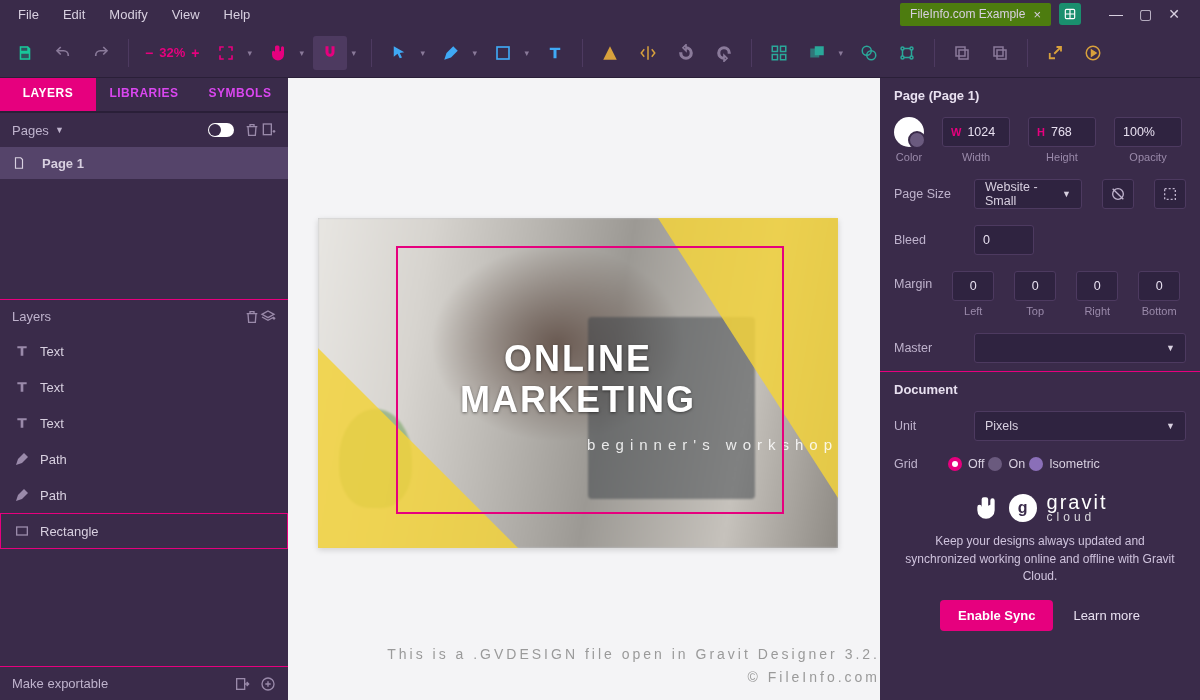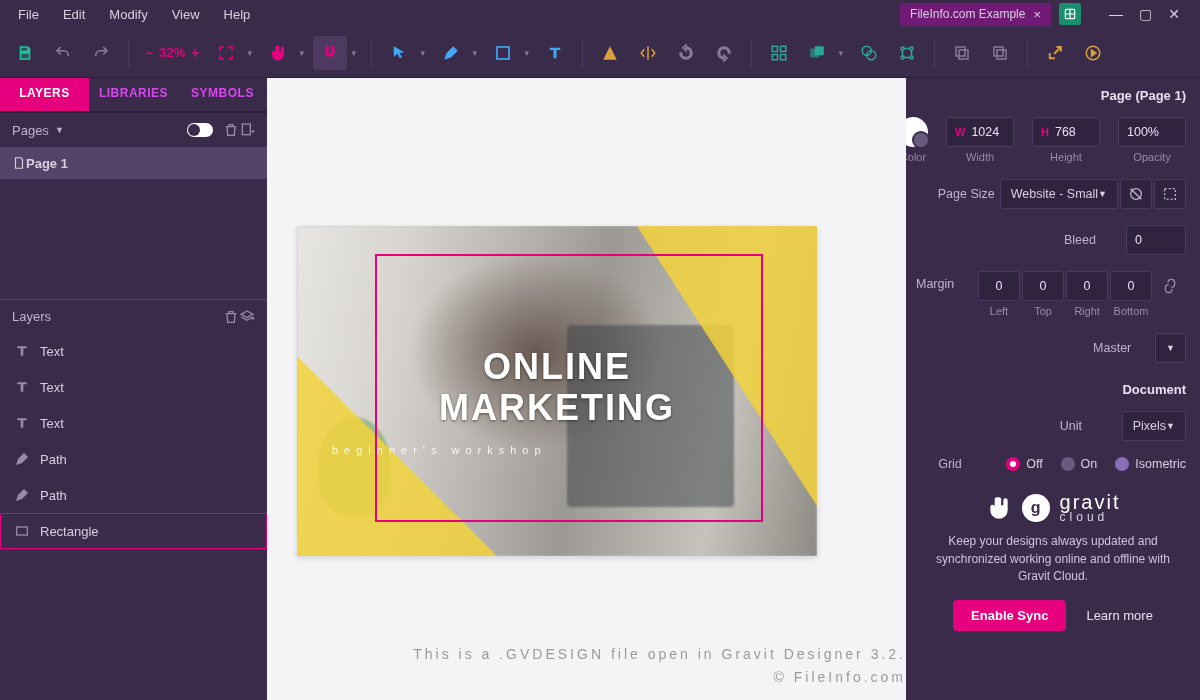--- a/index.html
+++ b/index.html
@@ -2,21 +2,21 @@
 <html><head>
 <meta charset="utf-8">
 <style>
   * { box-sizing: border-box; margin: 0; padding: 0; font-family: "Segoe UI", Arial, sans-serif; }
   body { width: 1200px; height: 700px; background: #3a2b4a; color: #d8d0e0; overflow: hidden; font-size: 13px; user-select: none; }
 
   
   .menubar { height: 28px; background: #3a2b4a; display: flex; align-items: center; padding: 0 6px; }
   .menubar .menu-item { padding: 4px 12px; font-size: 13px; color: #d8d0e0; cursor: pointer; }
   .menubar .spacer { flex: 1; }
-  .doc-tab { background: #701a75; padding: 4px 10px; font-size: 12px; border-radius: 2px; display: flex; align-items: center; gap: 8px; }
+  .doc-tab { background: #4d7c0f; padding: 4px 10px; font-size: 12px; border-radius: 2px; display: flex; align-items: center; gap: 8px; }
   .doc-tab .x { font-size: 13px; cursor: pointer; }
   .winbtns { display: flex; gap: 16px; margin: 0 14px 0 20px; color: #d8d0e0; }
   .winbtns span { cursor: pointer; font-size: 14px; }
   .brand-badge { width: 22px; height: 22px; background: #1a8f6e; border-radius: 3px; display: flex; align-items: center; justify-content: center; margin: 0 8px; }
   .brand-badge svg { width: 14px; height: 14px; }
 
   
   .toolbar { height: 50px; background: #3a2b4a; display: flex; align-items: center; padding: 0 8px; gap: 4px; border-bottom: 1px solid #2a1f38; }
   .tbtn { width: 34px; height: 34px; display: flex; align-items: center; justify-content: center; border-radius: 3px; cursor: pointer; color: #8a7a9a; }
   .tbtn.accent { color: #18c79a; }
@@ -26,82 +26,82 @@
   .tbtn.teal { color: #2aa89a; }
   .tbtn.active { background: #4d3a60; }
   .tbtn svg { width: 18px; height: 18px; }
   .tdd { width: 10px; color: #8a7a9a; font-size: 9px; cursor: pointer; }
   .tsep { width: 1px; height: 28px; background: #4d3a60; margin: 0 6px; }
   .zoom { display: flex; align-items: center; color: #e6007e; font-weight: 600; gap: 6px; margin: 0 6px; font-size: 13px; }
   .zoom .pm { cursor: pointer; font-size: 14px; }
 
   
   .main { display: flex; height: calc(700px - 28px - 50px); }
-  .left { width: 267px; background: #3a2b4a; display: flex; flex-direction: column; }
+  .left { width: 288px; background: #3a2b4a; display: flex; flex-direction: column; }
   .center { flex: 1; background: #f4f4f6; position: relative; overflow: hidden; }
-  .right { width: 294px; background: #3a2b4a; display: flex; flex-direction: column; overflow: hidden; align-items: flex-end; }
+  .right { width: 320px; background: #3a2b4a; display: flex; flex-direction: column; overflow: hidden; }
 
   
   .ltabs { display: flex; border-bottom: 2px solid #2a1f38; }
   .ltab { flex: 1; text-align: center; padding: 8px 0; font-size: 12px; font-weight: 600; letter-spacing: 0.5px; cursor: pointer; color: #d946ef; }
   .ltab.active { color: #fff; border-bottom: 3px solid #e6007e; background: #e6007e; }
   .lsection-hdr { height: 34px; display: flex; align-items: center; padding: 0 12px; font-size: 13px; color: #bfb3cd; border-top: 1px solid #e6007e; }
   .lsection-hdr.noborder { border-top: none; }
   .lsection-hdr .grow { flex: 1; display:flex; align-items:center; gap:6px; }
   .lsection-hdr .ico { width: 16px; height: 16px; color: #9a8aaa; cursor: pointer; }
   .mini-toggle { width: 26px; height: 14px; background: #fff; border-radius: 7px; position: relative; margin-right: 10px; }
   .mini-toggle::after { content: ""; position: absolute; left: 1px; top: 1px; width: 12px; height: 12px; background: #3a2b4a; border-radius: 50%; }
 
-  .page-row { height: 32px; background: #55446a; display: flex; align-items: center; padding: 2px 12px; gap: 0; font-weight: 600; font-size: 13px; }
+  .page-row { height: 32px; background: #55446a; display: flex; align-items: center; padding: 2px 12px; gap: 16px; font-weight: 600; font-size: 13px; }
   .page-row svg { width: 14px; height: 14px; }
 
   .layer-list { flex: 0 0 auto; }
   .layer-row { height: 36px; display: flex; align-items: center; padding: 0 14px; gap: 10px; cursor: pointer; font-size: 13px; }
   .layer-row.selected { outline: 1px solid #e6007e; outline-offset: -1px; }
   .layer-row svg { width: 16px; height: 16px; color: #9a8aaa; }
   .lspacer { flex: 1; }
   .lfooter { height: 34px; border-top: 1px solid #e6007e; display: flex; align-items: center; padding: 0 12px; font-size: 13px; color: #bfb3cd; gap: 10px; }
   .lfooter .grow { flex: 1; }
   .lfooter svg { width: 16px; height: 16px; color: #9a8aaa; cursor: pointer; }
 
   
-  .artboard { position: absolute; left: 30px; top: 148px; width: 520px; height: 330px; background: #bfc3c8; box-shadow: 0 2px 6px rgba(0,0,0,0.15); overflow: hidden; }
+  .artboard { position: absolute; left: 30px; top: 140px; width: 520px; height: 330px; background: #bfc3c8; box-shadow: 0 2px 6px rgba(0,0,0,0.15); overflow: hidden; }
   .photo { position: absolute; inset: 0; background:
     radial-gradient(ellipse 180px 140px at 46% 38%, #6a5a52 0%, rgba(106,90,82,0) 70%),
     linear-gradient(100deg, #e8e6e2 0%, #d7d4cf 20%, #b9b6b1 38%, #9c9994 55%, #c6c2bc 80%, #8e8a84 100%);
     filter: blur(1px);
   }
   .photo::before { content:""; position:absolute; left:52%; top:30%; width:32%; height:55%; background:#3a3f46; border-radius:4px; opacity:0.5; }
   .photo::after { content:""; position:absolute; left:4%; top:58%; width:14%; height:30%; background:#6fa05a; border-radius:50% 50% 40% 40%; opacity:0.55; }
   .tri-r { position:absolute; right:0; top:0; width:0; height:0; border-left: 180px solid transparent; border-top: 280px solid #f2d23c; opacity: 0.85; }
   .tri-l { position:absolute; left:0; bottom:0; width:0; height:0; border-right: 200px solid transparent; border-bottom: 200px solid #f2d23c; opacity: 0.85; }
   .headline { position:absolute; left:0; right:0; top:120px; text-align:center; color:#fff; font-weight:800; font-size:36px; letter-spacing:2px; line-height:1.15; text-shadow: 0 1px 3px rgba(0,0,0,0.5); }
-  .subline { position:absolute; left:0; right:0; top:218px; text-align:left; color:#fff; font-size:11px; letter-spacing:6px; opacity:0.85;margin-left:35px; }
+  .subline { position:absolute; left:0; right:0; top:218px; text-align:right; color:#fff; font-size:15px; letter-spacing:6px; opacity:0.85; }
   .selbox { position:absolute; border: 2px solid #e6007e; pointer-events:none; }
   .caption { position:absolute; left:0; right:0; bottom: 12px; text-align:right; color:#9a9a9a; font-size:14px; letter-spacing:3px; line-height:1.6; }
 
   
   .rhdr { padding: 10px 14px 6px; font-weight:600; font-size:13px; color:#e8e0f0; }
   .rsep { height:1px; background:#e6007e; margin: 0; }
-  .rrow { display:flex; align-items:center; padding: 8px 14px; gap: 2px; }
+  .rrow { display:flex; align-items:center; padding: 8px 14px; gap: 20px; }
   .rlabel { width: 60px; font-size: 12.5px; color:#bfb3cd; }
   .field { background:#2f2340; border:1px solid #4d3a60; border-radius:3px; height: 30px; display:flex; align-items:center; padding: 0 8px; font-size: 12.5px; color:#e8e0f0; }
   .field .tag { color:#e6007e; font-weight:700; margin-right:6px; font-size:11px; }
   .field.sm { width: 42px; justify-content:center; padding:0; }
   .field.md { width: 68px; }
   .dim-stack { display:flex; flex-direction:column; align-items:center; gap:4px; }
   .dim-stack .sub { font-size: 11px; color:#9a8aaa; }
   .color-swatch { width: 30px; height: 30px; border-radius: 50%; background:#fff; position:relative; cursor:pointer; }
   .color-swatch::after { content:""; position:absolute; right:-2px; bottom:-2px; width:14px; height:14px; border-radius:50%; background:#6a5a7e; border:2px solid #3a2b4a; }
 
   .dropdown { flex:1; background:#2f2340; border:1px solid #4d3a60; border-radius:3px; height:30px; display:flex; align-items:center; padding:0 10px; justify-content:space-between; cursor:pointer; font-size:12.5px; }
   .iconbtn { width:32px; height:30px; background:#2f2340; border:1px solid #4d3a60; border-radius:3px; display:flex; align-items:center; justify-content:center; cursor:pointer; }
   .iconbtn svg { width:16px; height:16px; color:#bfb3cd; }
 
-  .radio-row { display:flex; align-items:center; gap: 18px; padding: 8px 14px; }
+  .radio-row { display:flex; align-items:center; gap: 4px; padding: 8px 14px; }
   .radio { display:flex; align-items:center; gap:6px; cursor:pointer; font-size:12.5px; }
   .rdot { width:14px; height:14px; border-radius:50%; background:#6a5a7e; position:relative; }
   .rdot.on { background:#e6007e; }
   .rdot.on::after { content:""; position:absolute; inset:4px; background:#fff; border-radius:50%; }
   .rdot.iso { background:#8a6fb8; }
 
   .cloud { display:flex; flex-direction:column; align-items:center; padding: 14px 24px 10px; gap:10px; }
   .cloud-logo { display:flex; align-items:center; gap:10px; color:#fff; }
   .cloud-logo .g { width:28px; height:28px; border-radius:50%; background:#fff; color:#3a2b4a; display:flex; align-items:center; justify-content:center; font-weight:800; font-size:16px; }
   .cloud-logo .txt { font-size:20px; letter-spacing:2px; line-height:0.95; }
@@ -362,20 +362,31 @@
         </div>
       <div class="layer-row selected">
           <svg viewBox="0 0 24 24" fill="none" stroke="currentColor" stroke-width="2">
             <rect x="4" y="6" width="16" height="12"></rect>
           </svg>
           <span>Rectangle</span>
         </div>
     </div>
 
     <div class="lspacer"></div>
+    <div class="lfooter">
+      <span class="grow">Make exportable</span>
+      <svg viewBox="0 0 24 24" fill="none" stroke="currentColor" stroke-width="2">
+          <rect x="4" y="4" width="12" height="16"></rect>
+          <path d="M16 12h5M19 9l3 3-3 3"></path>
+        </svg>
+      <svg viewBox="0 0 24 24" fill="none" stroke="currentColor" stroke-width="2">
+          <circle cx="12" cy="12" r="9"></circle>
+          <path d="M12 8v8M8 12h8"></path>
+        </svg>
+    </div>
   </div>
 
   <div class="center">
     <div class="artboard">
       <div class="photo"></div>
       <div class="tri-r"></div>
       <div class="tri-l"></div>
       <div class="headline">
         <div>ONLINE</div>
         <div>MARKETING</div>

